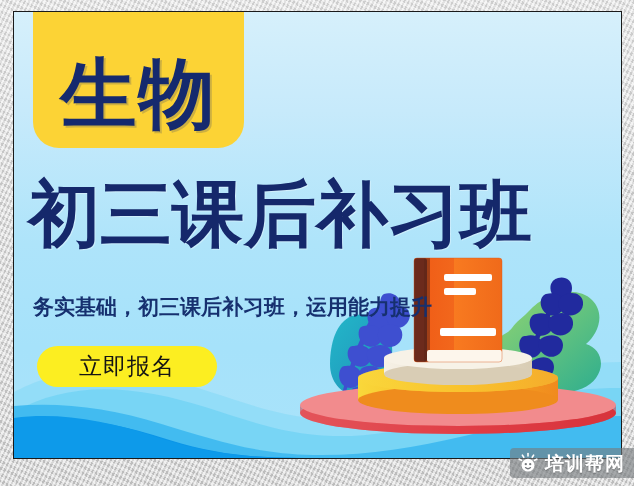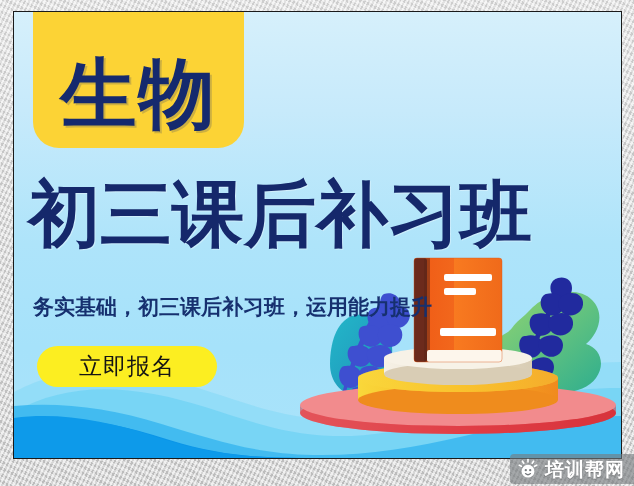--- a/index.html
+++ b/index.html
@@ -132,21 +132,21 @@
     left: 278px;
     top: 238px;
     width: 331px;
     height: 186px;
   }
 
   
   #watermark {
     position: absolute;
     right: 0px;
-    bottom: 2px;
+    bottom: 8px;
     height: 30px;
     padding: 0 9px 0 7px;
     display: flex;
     align-items: center;
     gap: 6px;
     background: rgba(118,122,126,.62);
     border-radius: 4px 0 0 4px;
     justify-content: center;
   }
   #watermark-label {

